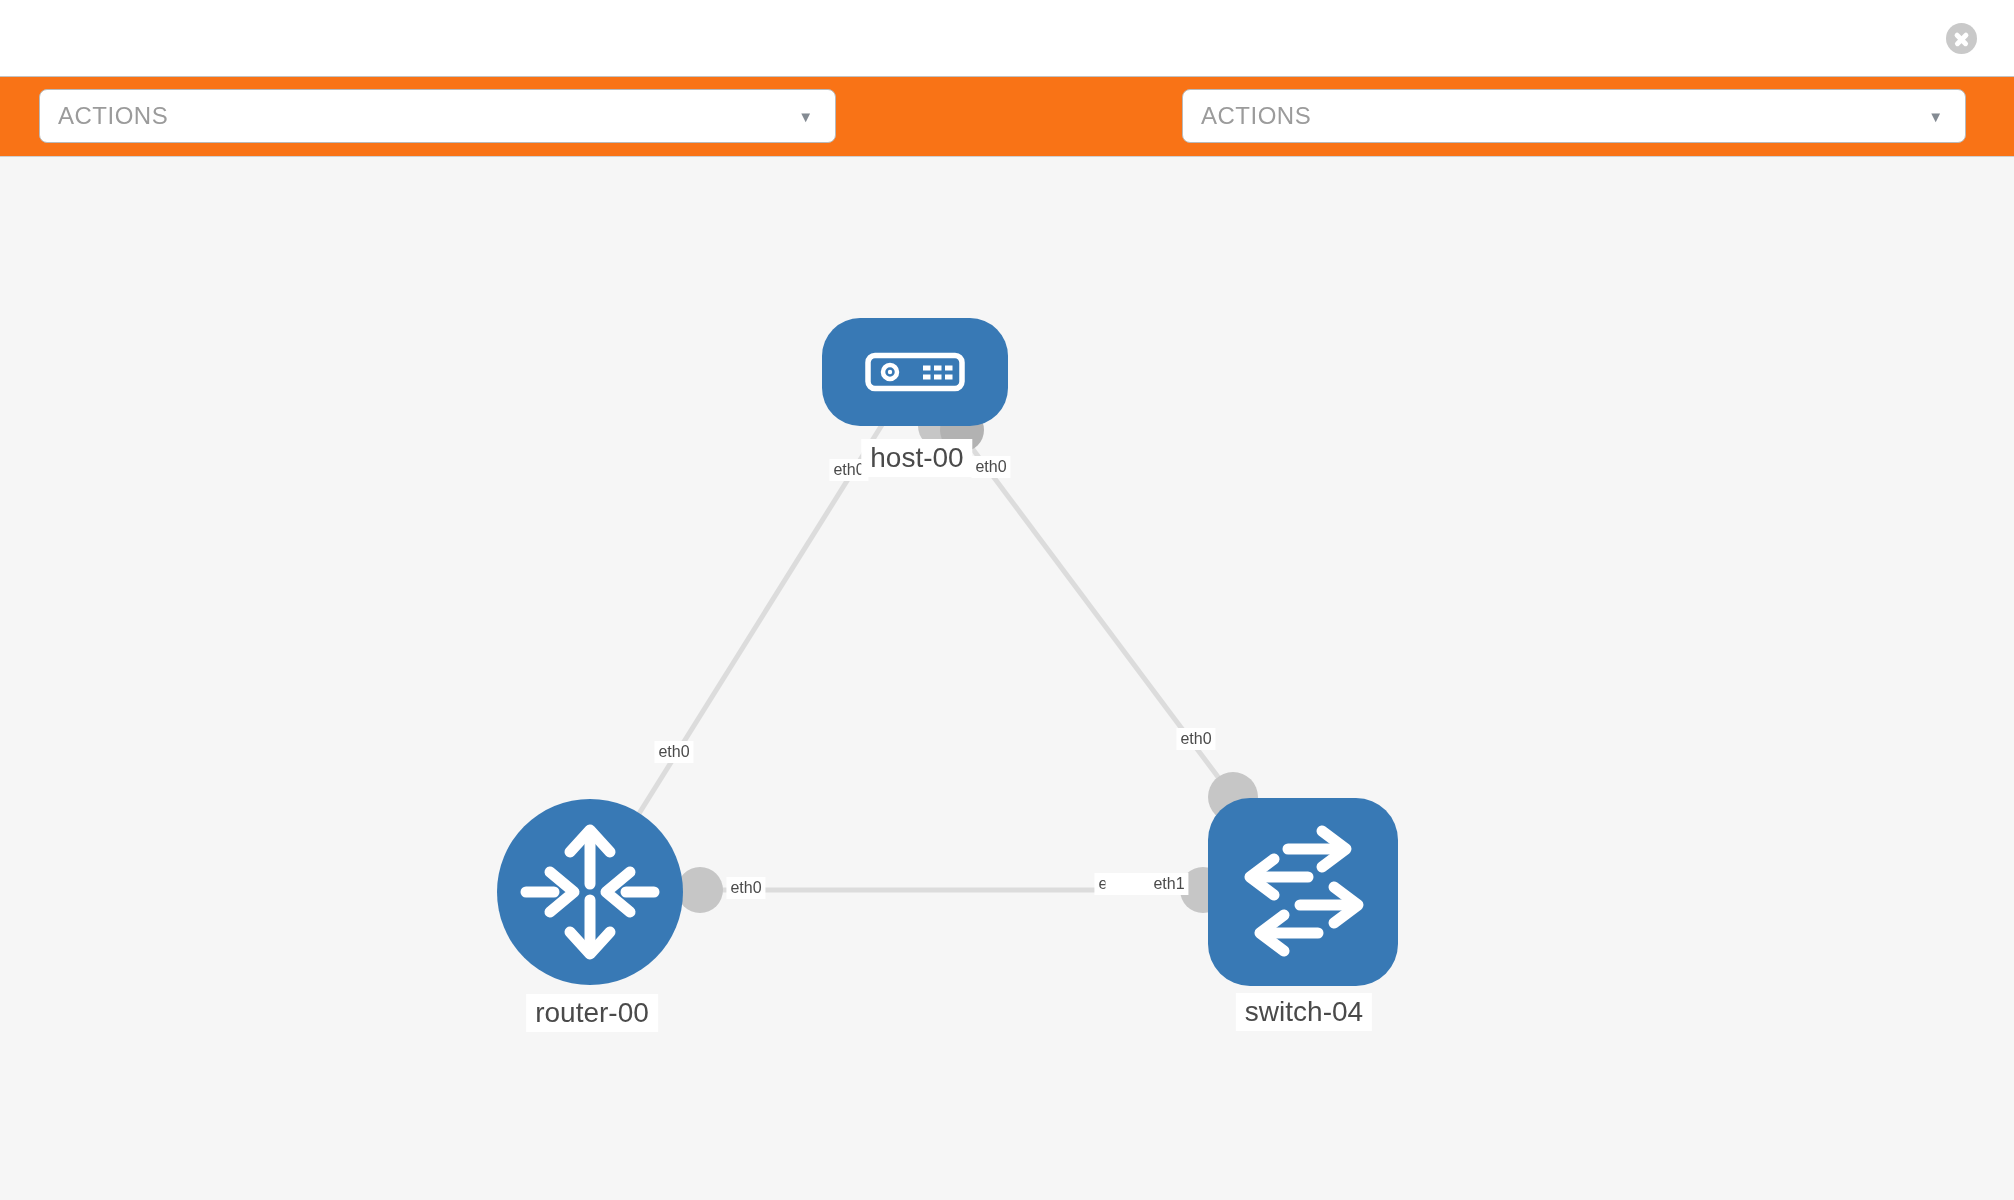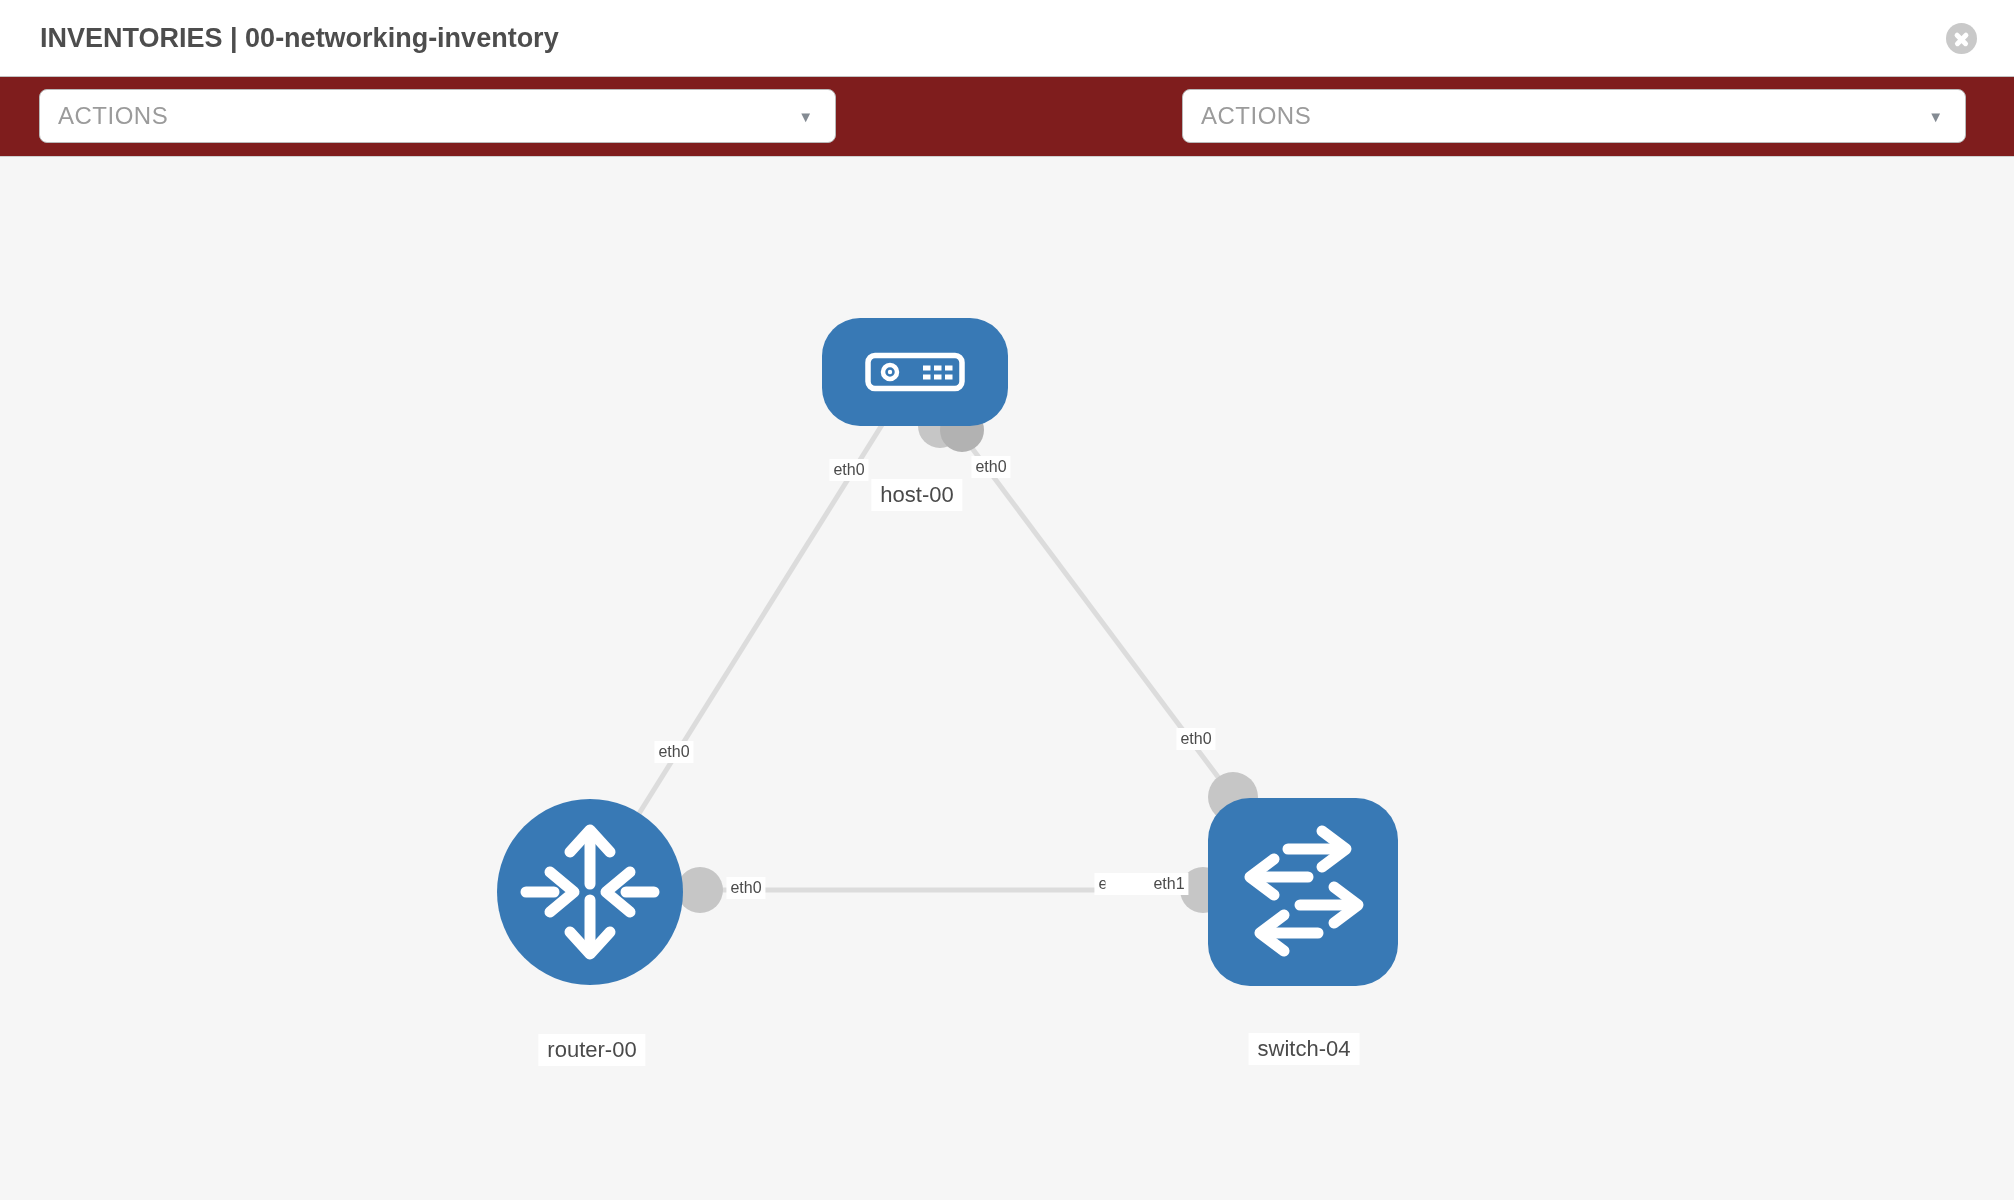--- a/index.html
+++ b/index.html
@@ -18,21 +18,21 @@
     position:absolute; right:37px; top:23px; width:31px; height:31px;
     border-radius:50%; background:#c9c9c9; cursor:pointer;
   }
   .close-btn .xbar { position:absolute; left:7px; top:13.5px; width:17px; height:4.5px; background:#fff; border-radius:3px; }
   .close-btn .x1 { transform:rotate(45deg); }
   .close-btn .x2 { transform:rotate(-45deg); }
 
   
   .toolbar {
     position:absolute; top:76px; left:0; width:2014px; height:81px;
-    background:#7f1d1d; border-top:1px solid #c3c3c3; border-bottom:1px solid #cfcfcf;
+    background:#f97316; border-top:1px solid #c3c3c3; border-bottom:1px solid #cfcfcf;
     box-sizing:border-box;
   }
   .select-box {
     position:absolute; top:12px; height:54px; background:#fff;
     border:1px solid #b9b9b9; border-radius:8px; box-sizing:border-box; cursor:pointer;
   }
   .actions-box { left:39px;  width:797px; }
   .search-box  { left:1182px; width:784px; }
   .select-label {
     position:absolute; left:18px; top:50%; transform:translateY(-50%);
@@ -46,41 +46,40 @@
 
   
   .canvas { position:absolute; top:157px; left:0; width:2014px; height:1043px; background:#f6f6f6; }
   .topology-svg { position:absolute; left:0; top:0; }
 
   .eth-label, .node-label {
     position:absolute; transform:translate(-50%,-50%);
     background:#fff; color:#4a4a4a; white-space:nowrap;
   }
   .eth-label  { font-size:16px; padding:2px 4px; }
-  .node-label { font-size:22px; padding:3px 9px;margin-top:37px; }
+  .node-label { font-size:28px; padding:3px 9px; }
 
   
   .lbl-host-left    { left:849px;  top:313px; }
   .lbl-host-right   { left:991px;  top:310px; }
   .lbl-router-top   { left:674px;  top:595px; }
   .lbl-switch-top   { left:1196px; top:582px; }
   .lbl-router-right { left:746px;  top:731px; }
   .lbl-overlap-back { left:1114px; top:727px; }
   .lbl-overlap-front{ left:1147px; top:727px;padding-left:48px; }
   .lbl-host   { left:917px;  top:301px; }
   .lbl-router { left:592px;  top:856px; }
   .lbl-switch { left:1304px; top:855px; }
 </style>
 </head>
 <body>
 
 <div class="page">
 
   <div class="header">
-    <div class="header-title">INVENTORIES | 00-networking-inventory</div>
     <div class="close-btn">
       <div class="xbar x1"></div>
       <div class="xbar x2"></div>
     </div>
   </div>
 
   <div class="toolbar">
 
     <div class="select-box actions-box">
       <span class="select-label">ACTIONS</span>

